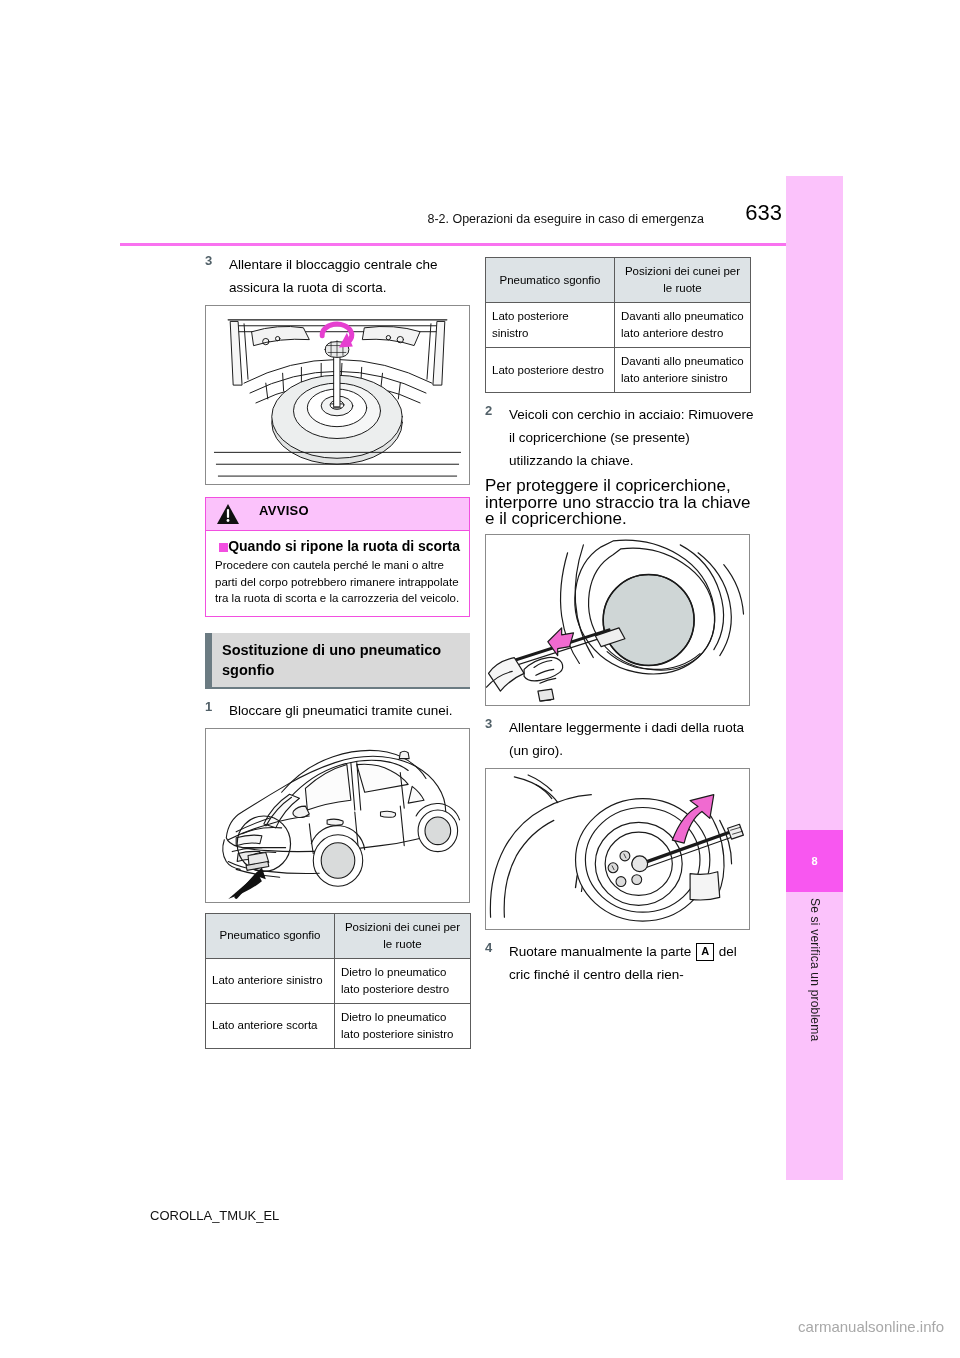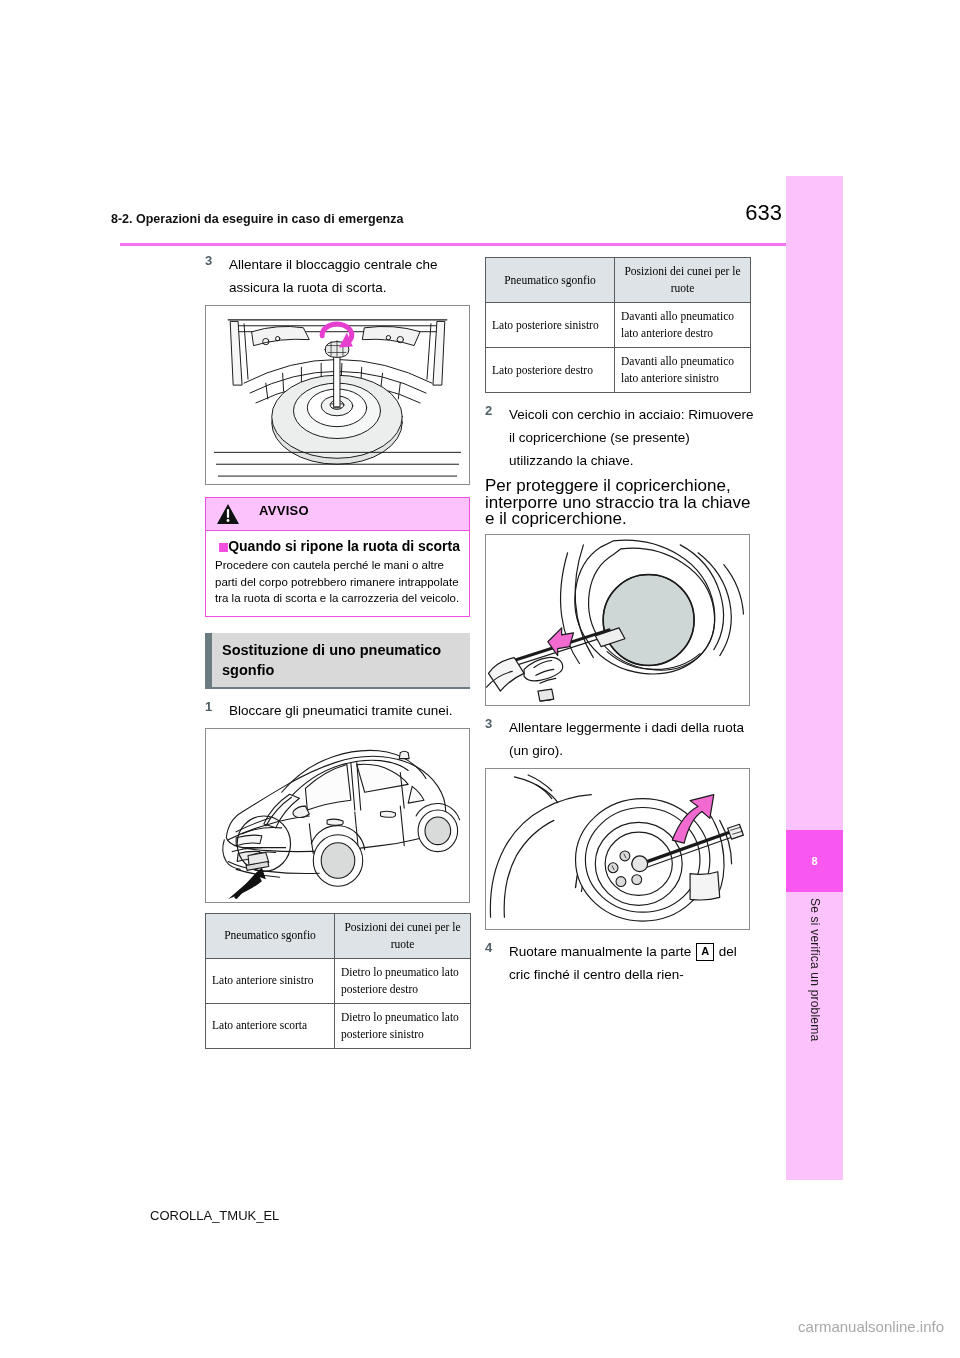--- a/index.html
+++ b/index.html
@@ -73,26 +73,26 @@
   .head-rule {
     position: absolute;
     left: 120px;
     top: 243px;
     width: 666px;
     height: 3px;
     background: #f972f0;
   }
   .head-title {
     position: absolute;
-    left: 111px;
+    left: 104px;
     top: 212px;
     width: 600px;
-    text-align: left;
+    text-align: right;
     font-size: 12.5px;
-    font-weight: bold;
+    font-weight: normal;
     color: #111;
   }
   .head-pageno {
     position: absolute;
     left: 728px;
     top: 200px;
     width: 54px;
     text-align: right;
     font-size: 22px;
     font-weight: normal;
@@ -155,21 +155,20 @@
     overflow: hidden;
   }
   .figure svg { display: block; }
 
   
   table.tbl {
     border-collapse: collapse;
     width: 265px;
     margin: 4px 16px 10px 0;
     table-layout: fixed;
-    font-family: Liberation Serif, serif;
   }
   table.tbl th,
   table.tbl td {
     border: 1px solid #5c5c5c;
     font-size: 11.5px;
     line-height: 17px;
     padding: 5px 6px;
     vertical-align: middle;
     font-weight: normal;
     color: #000;

